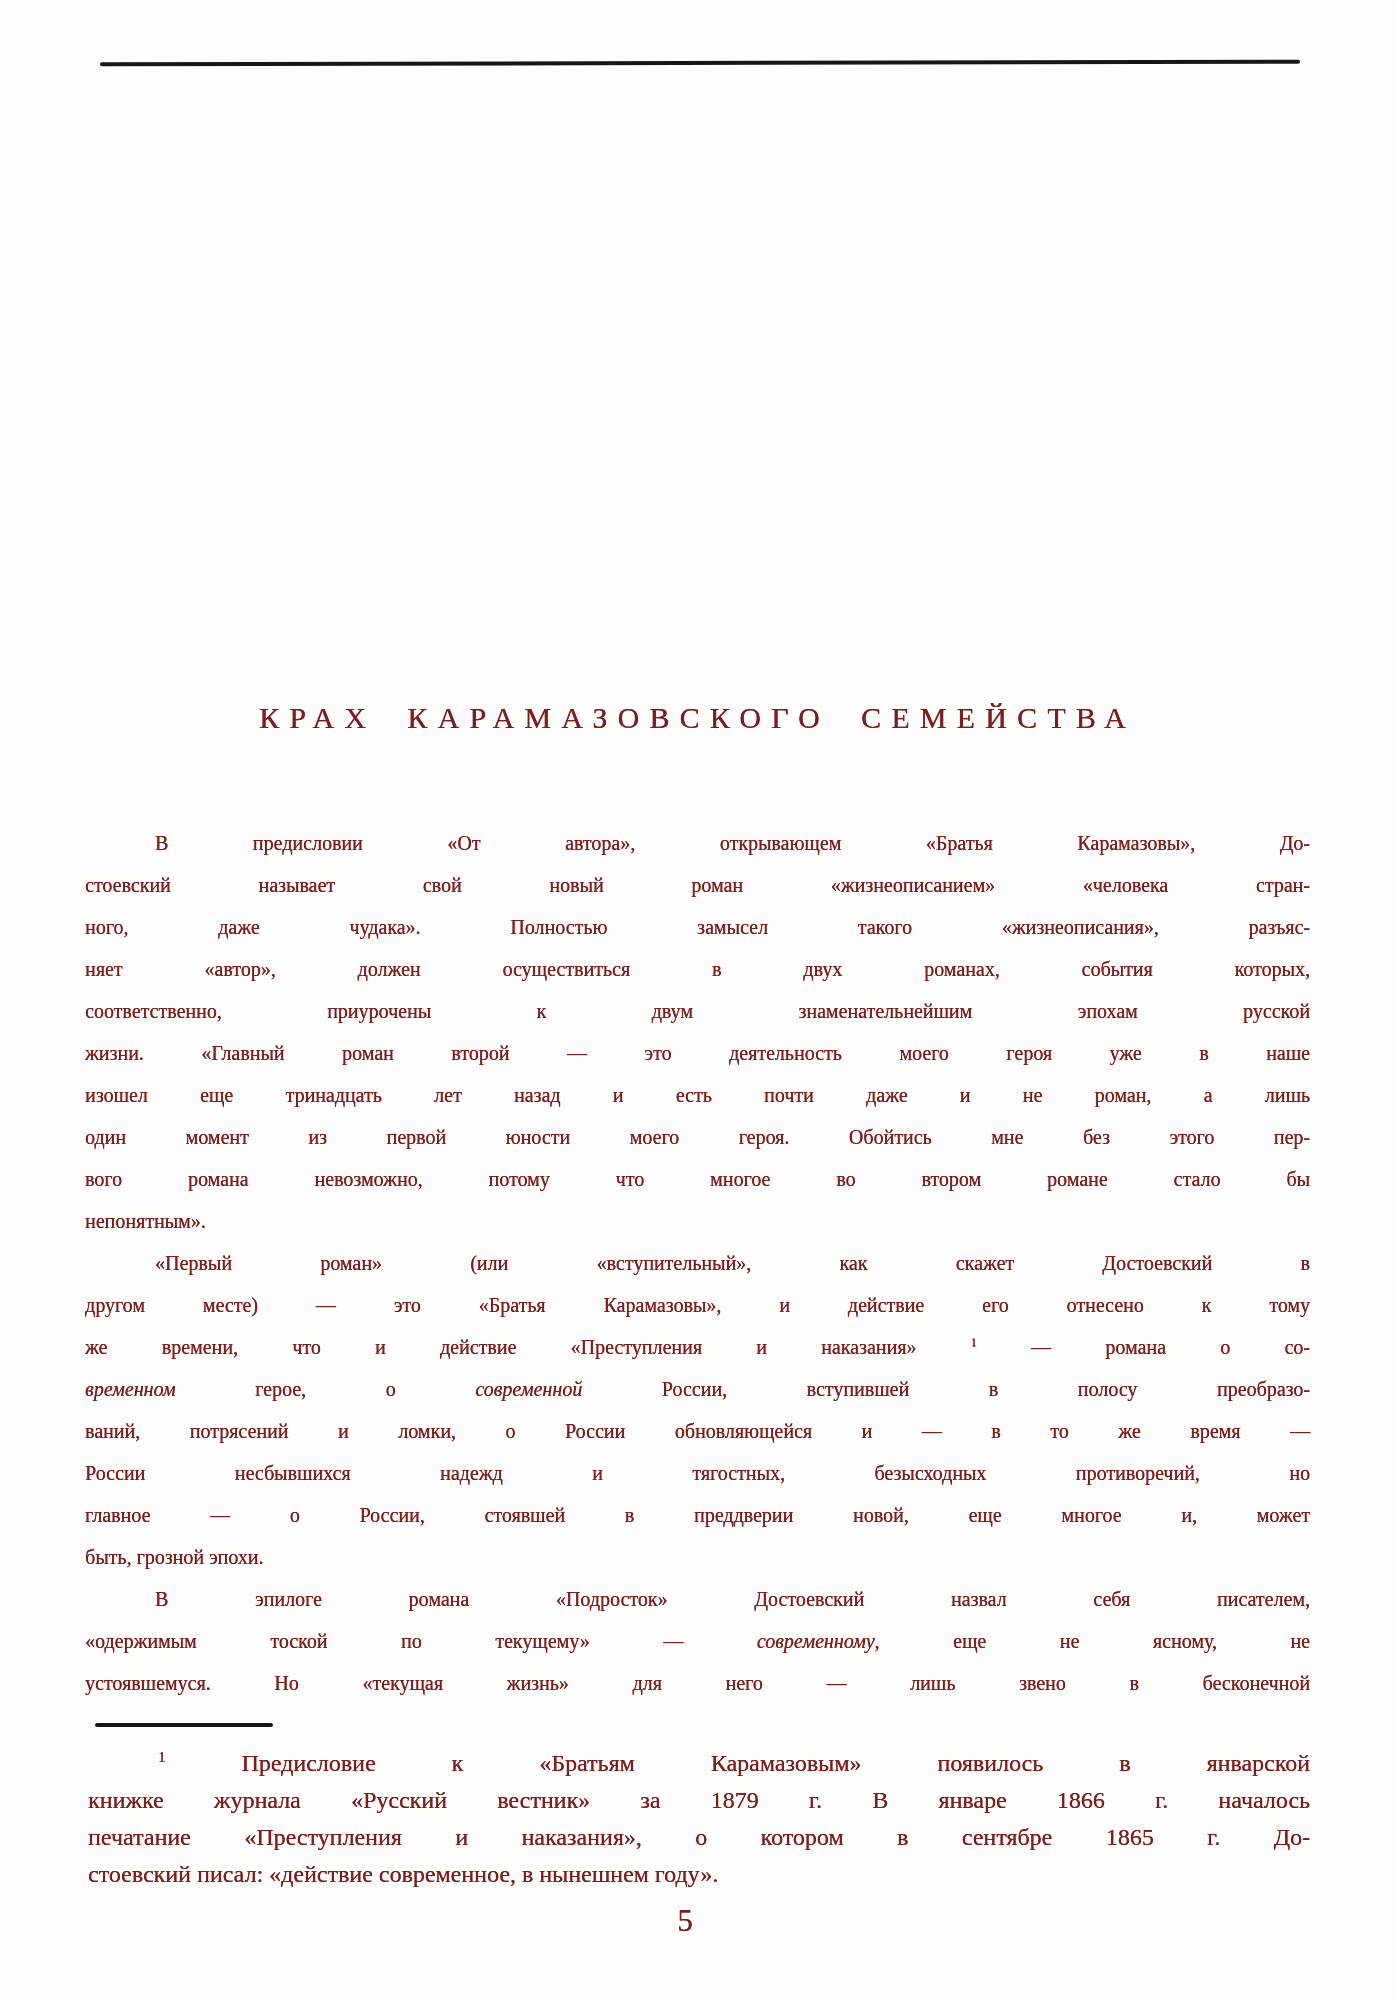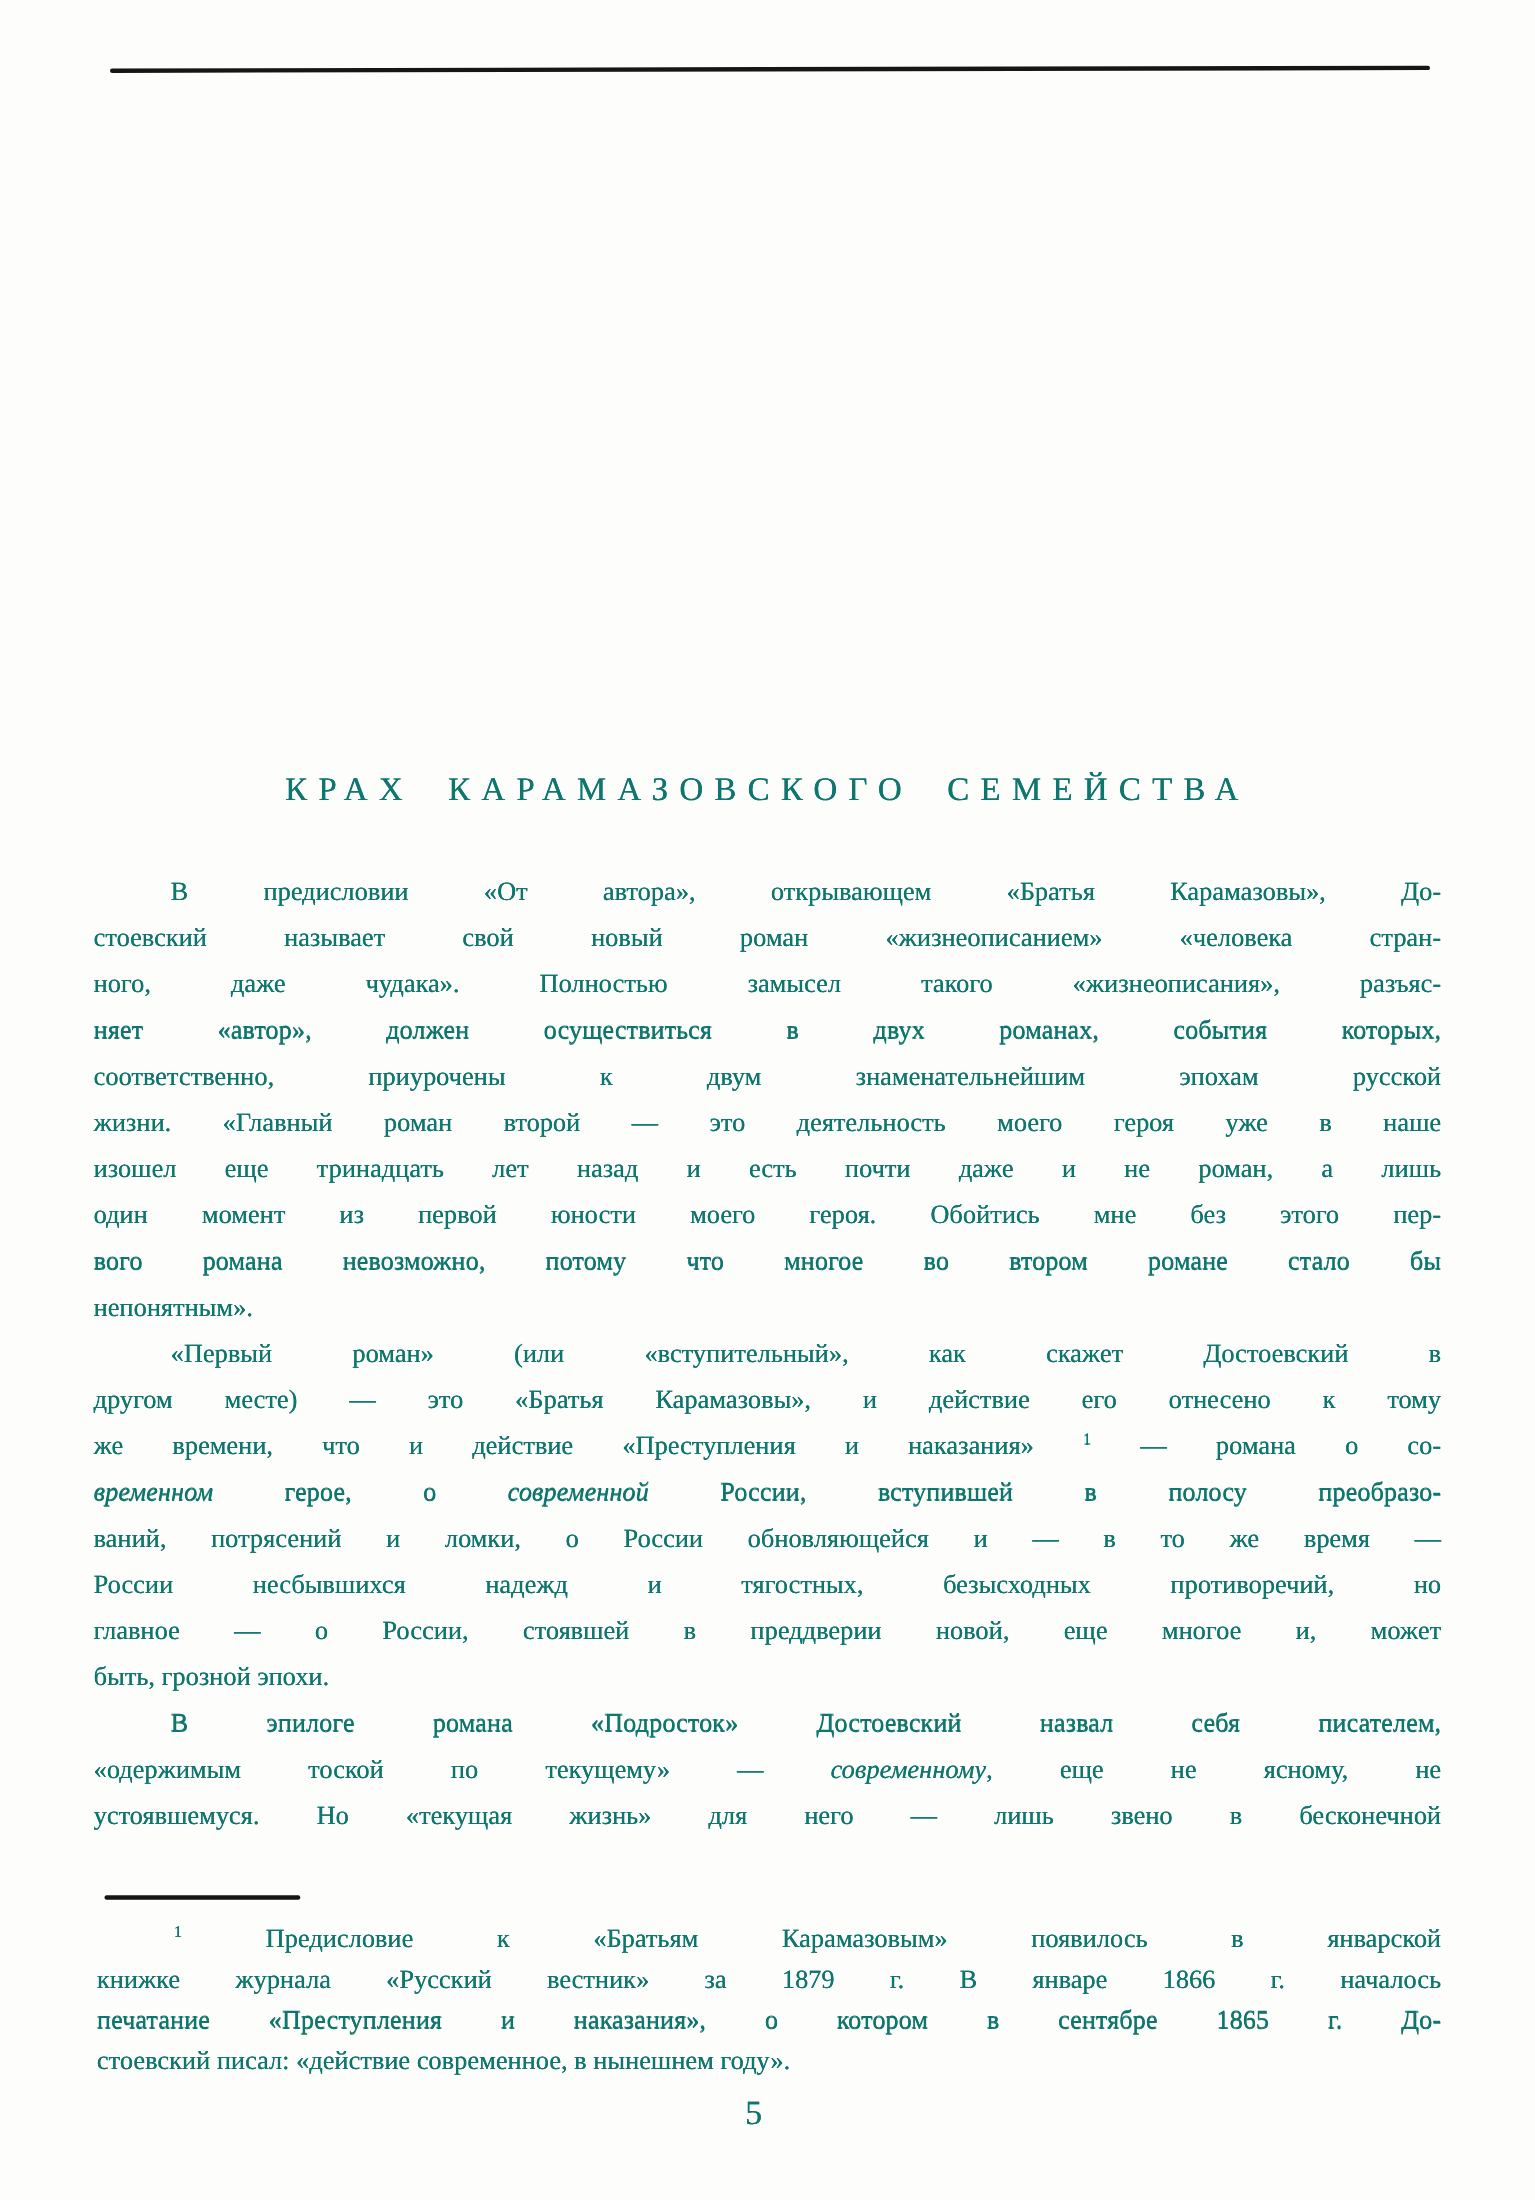--- a/index.html
+++ b/index.html
@@ -4,21 +4,21 @@
 <style>
   html, body { margin: 0; padding: 0; }
   body { background: #fdfdfb; }
 
   .page {
     position: relative;
     width: 1395px;
     height: 2000px;
     background: #fdfdfb;
     font-family: "Liberation Serif", serif;
-    color: #0f766e;
+    color: #7f1d1d;
     overflow: hidden;
   }
 
   .top-rule {
     position: absolute;
     left: 100px; top: 61px;
     width: 1200px; height: 4px;
     background: #161616;
     transform: rotate(-0.12deg);
     border-radius: 2px;
@@ -33,23 +33,23 @@
     font-size: 30px;
     font-weight: normal;
     letter-spacing: 0.34em;
     word-spacing: 0.45em;
     white-space: nowrap;
     text-shadow: 0.3px 0.3px 0 currentColor;
   }
 
   .body-text {
     position: absolute;
-    left: 85px; top: 790px;
+    left: 85px; top: 822px;
     width: 1225px;
-    font-size: 24px;
+    font-size: 20px;
     line-height: 42px;
     text-shadow: 0.2px 0.2px 0 currentColor;
   }
 
   .footnote-text {
     position: absolute;
     left: 88px; top: 1745px;
     width: 1222px;
     font-size: 24px;
     line-height: 37px;

